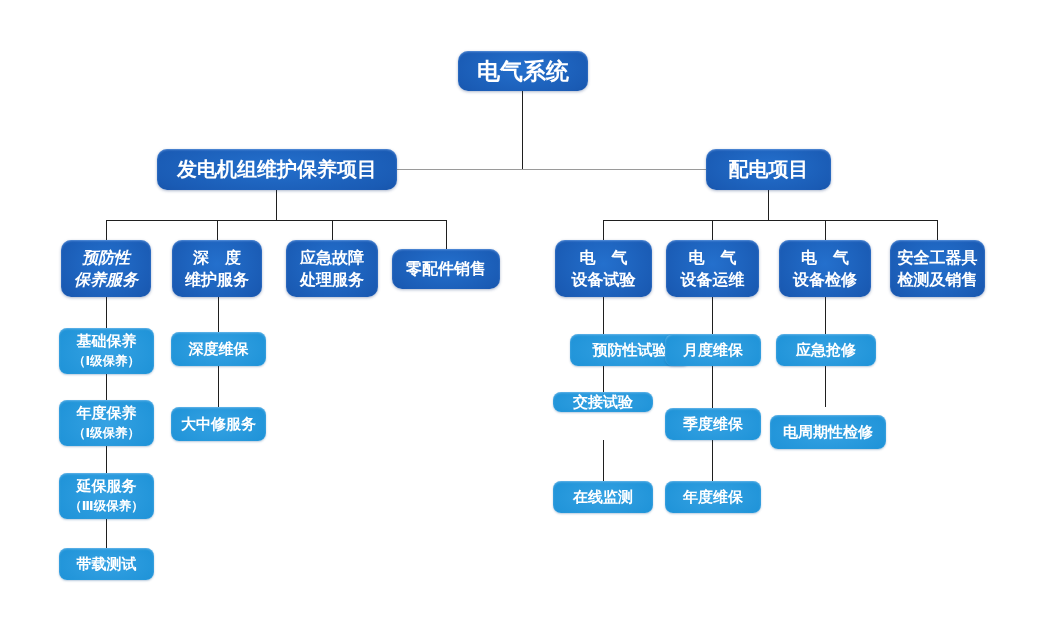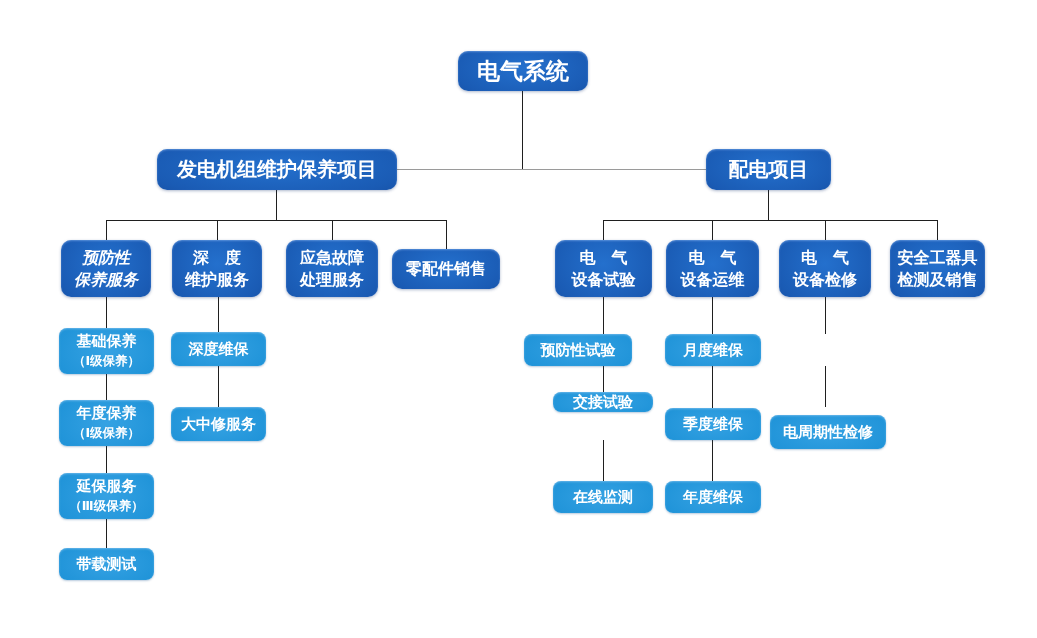--- a/index.html
+++ b/index.html
@@ -41,21 +41,21 @@
   .n-l3f{left:666px;top:240px;width:93px; height:57px;}
   .n-l3g{left:779px;top:240px;width:92px; height:57px;}
   .n-l3h{left:890px;top:240px;width:95px; height:57px;}
 
   .n-a1{left:59px;top:328px;width:95px;height:46px;}
   .n-a2{left:59px;top:400px;width:95px;height:46px;}
   .n-a3{left:59px;top:473px;width:95px;height:46px;}
   .n-a4{left:59px;top:548px;width:95px;height:32px;}
   .n-b1{left:171px;top:332px;width:95px;height:34px;}
   .n-b2{left:171px;top:407px;width:95px;height:34px;}
-  .n-c1{left:524px;top:334px;width:108px;height:32px;}
+  .n-c1{left:570px;top:334px;width:120px;height:32px;}
   .n-c2{left:553px;top:392px;width:100px;height:20px;}
   .n-c3{left:553px;top:481px;width:100px;height:32px;}
   .n-d1{left:665px;top:334px;width:96px;height:32px;}
   .n-d2{left:665px;top:408px;width:96px;height:32px;}
   .n-d3{left:665px;top:481px;width:96px;height:32px;}
   .n-e1{left:776px;top:334px;width:100px;height:32px;}
   .n-e2{left:770px;top:407px;width:116px;height:34px;margin-top:8px;}
 </style>
 </head>
 <body>
@@ -137,15 +137,16 @@
   <div class="node light leaf n-b2">大中修服务</div>
 
   <div class="node light leaf n-c1">预防性试验</div>
   <div class="node light leaf n-c2">交接试验</div>
   <div class="node light leaf n-c3">在线监测</div>
 
   <div class="node light leaf n-d1">月度维保</div>
   <div class="node light leaf n-d2">季度维保</div>
   <div class="node light leaf n-d3">年度维保</div>
 
+  <div class="node light leaf n-e1">应急抢修</div>
   <div class="node light leaf n-e2">电周期性检修</div>
 
 </div>
 
 </body></html>

